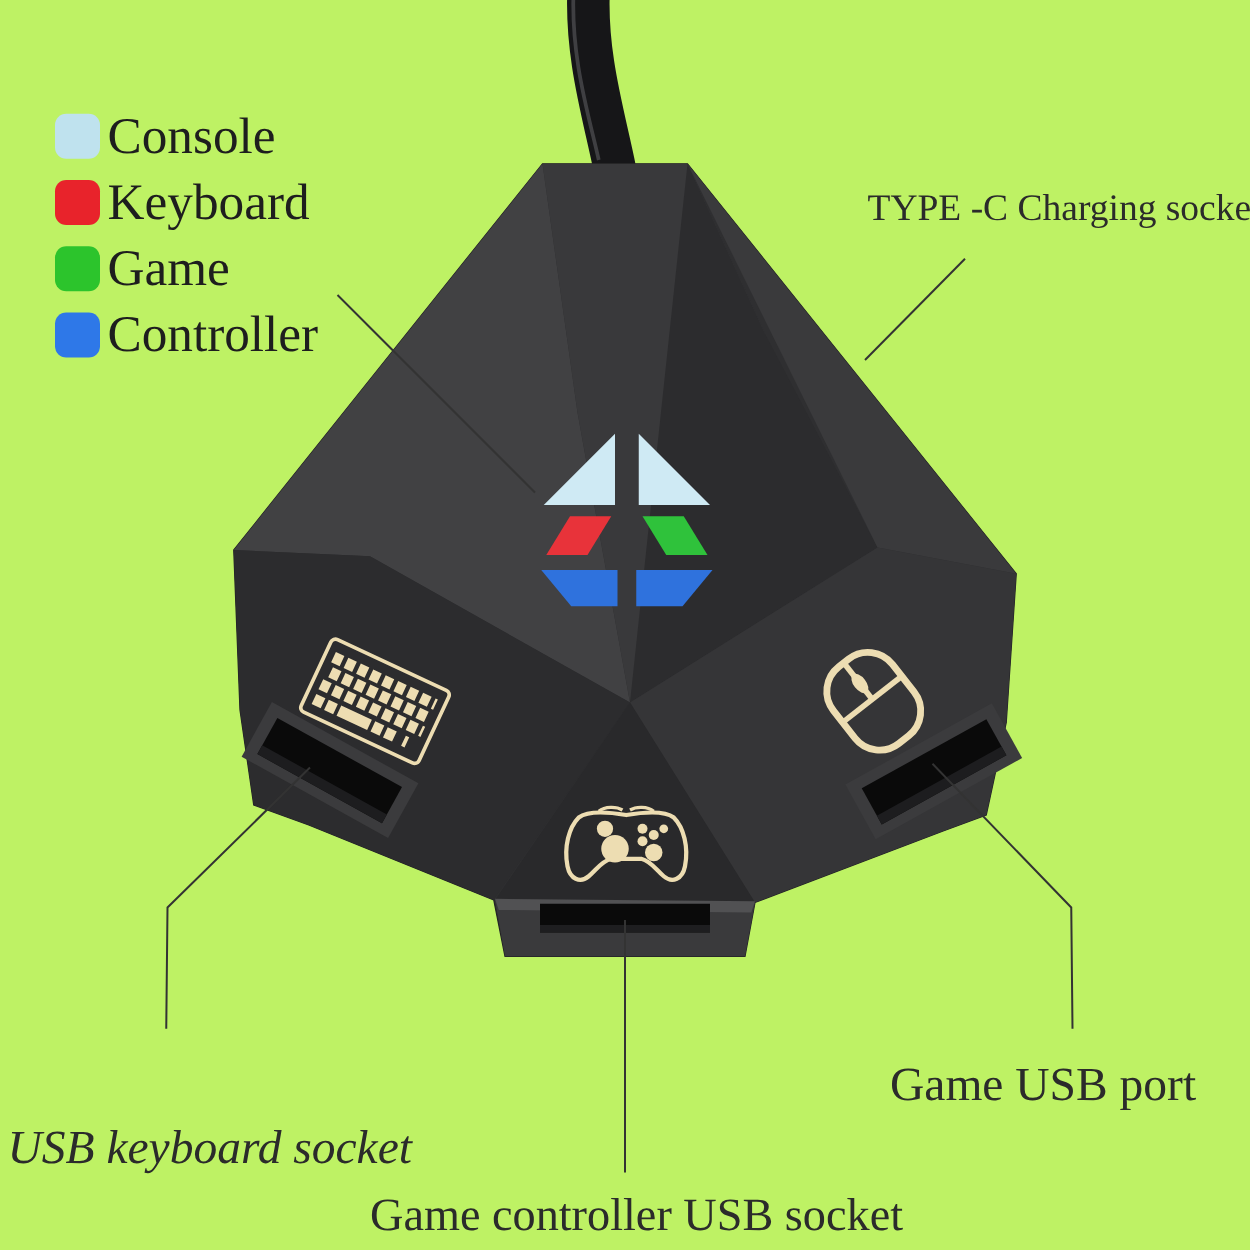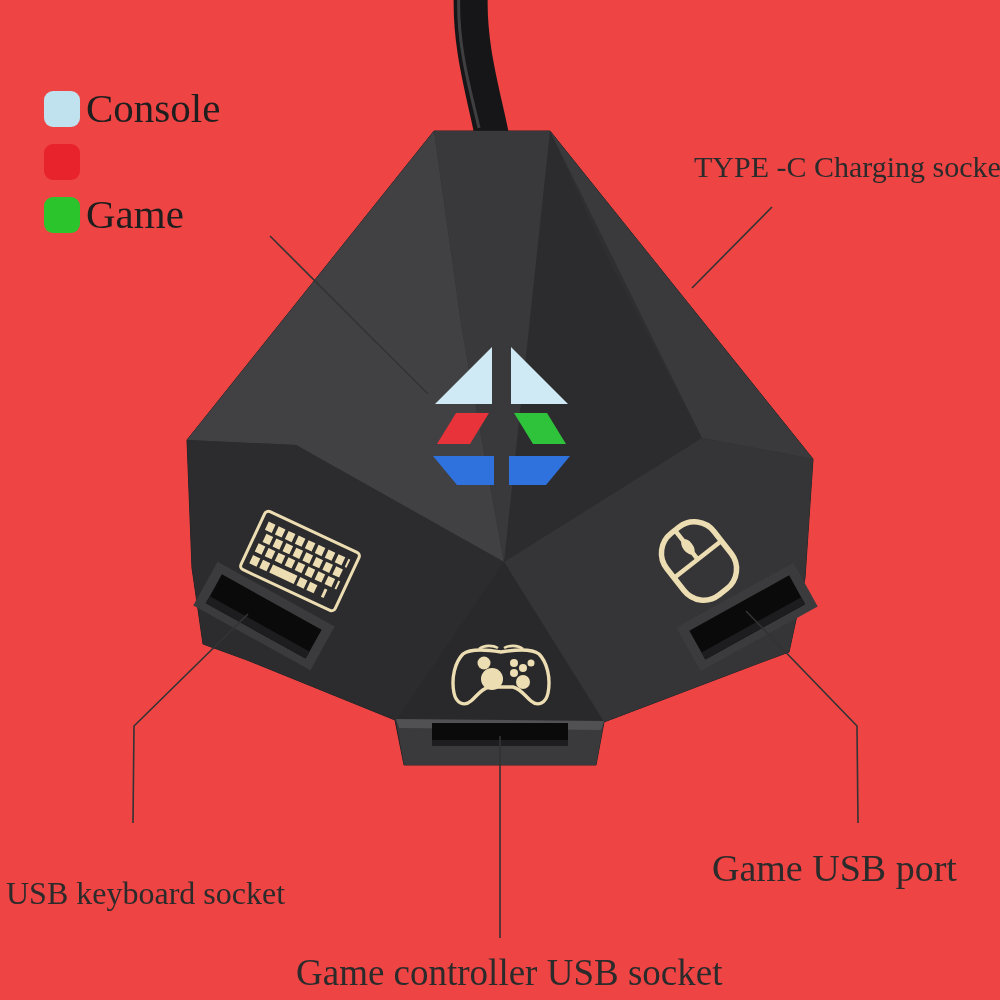--- a/index.html
+++ b/index.html
@@ -1,27 +1,27 @@
 <!DOCTYPE html>
 <html><head>
 <meta charset="utf-8">
 <style>
   html,body{margin:0;padding:0;background:#ffffff;}
   #stage{
-    position:relative;width:1000px;height:1000px;background:#ef4444;overflow:hidden;
+    position:relative;width:1000px;height:1000px;background:#bef264;overflow:hidden;
     font-family:"Liberation Serif","DejaVu Serif",serif;color:#232323;
   }
   #device-svg{position:absolute;left:0;top:0;width:1000px;height:1000px;}
   .label{position:absolute;white-space:nowrap;color:#2b2b2b;}
   #legend{position:absolute;left:44px;top:82px;}
   .legend-row{display:flex;align-items:center;height:53px;}
   .legend-swatch{width:36px;height:36px;border-radius:9px;flex:0 0 36px;}
   .legend-label{font-size:41px;line-height:1;margin-left:6px;color:#1e1e1e;}
   #typec-label{left:694px;top:150px;font-size:30px;}
-  #keyboard-label{left:6px;top:875px;font-size:32px;}
+  #keyboard-label{left:6px;top:896px;font-size:38px;font-style:italic;}
   #mouse-label{left:712px;top:846px;font-size:38px;}
   #controller-label{left:296px;top:951px;font-size:37px;}
 </style>
 </head>
 <body>
 
 <div id="stage">
 
   <svg id="device-svg" viewBox="0 0 1000 1000">
 
@@ -106,27 +106,32 @@
   </svg>
 
   <div id="legend">
     <div class="legend-row">
       <span class="legend-swatch" style="background: rgb(191, 226, 238);"></span>
       <span class="legend-label">Console</span>
     </div>
 
     <div class="legend-row">
       <span class="legend-swatch" style="background: rgb(232, 35, 43);"></span>
+      <span class="legend-label">Keyboard</span>
     </div>
 
     <div class="legend-row">
       <span class="legend-swatch" style="background: rgb(44, 196, 44);"></span>
       <span class="legend-label">Game</span>
     </div>
 
+    <div class="legend-row">
+      <span class="legend-swatch" style="background: rgb(46, 120, 232);"></span>
+      <span class="legend-label">Controller</span>
+    </div>
   </div>
 
   <div class="label" id="typec-label">TYPE -C Charging socket</div>
   <div class="label" id="keyboard-label">USB keyboard socket</div>
   <div class="label" id="mouse-label">Game USB port</div>
   <div class="label" id="controller-label">Game controller USB socket</div>
 
 </div>
 
 </body></html>

